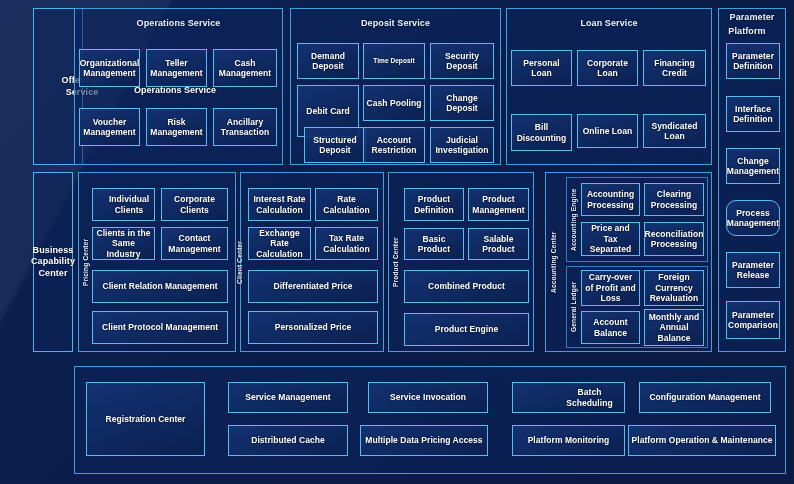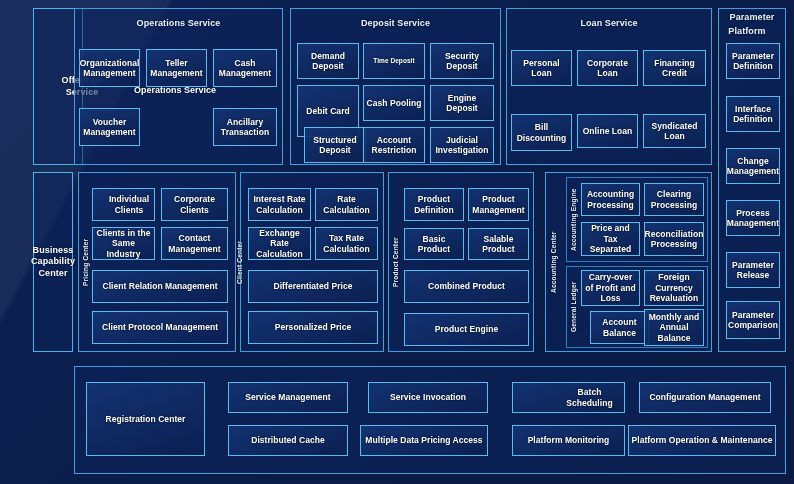--- a/index.html
+++ b/index.html
@@ -108,32 +108,33 @@
 
   <div class="abs group" style="left:74px; top:8px; width:209px; height:157px;"></div>
   <div class="grouptitle" style="left:74px; top:18px; width:209px;">Operations Service</div>
   <div class="floatlabel" style="left:134px; top:85px;">Operations Service</div>
 
   <div class="abs cell" style="left:79px; top:49px; width:61px; height:38px;">Organizational Management</div>
   <div class="abs cell" style="left:146px; top:49px; width:61px; height:38px;">Teller Management</div>
   <div class="abs cell" style="left:213px; top:49px; width:64px; height:38px;">Cash Management</div>
 
   <div class="abs cell" style="left:79px; top:108px; width:61px; height:38px;">Voucher Management</div>
+  <div class="abs cell" style="left:146px; top:108px; width:61px; height:38px;">Risk Management</div>
   <div class="abs cell" style="left:213px; top:108px; width:64px; height:38px;">Ancillary Transaction</div>
 
   <div class="abs group" style="left:290px; top:8px; width:211px; height:157px;"></div>
   <div class="grouptitle" style="left:290px; top:18px; width:211px;">Deposit Service</div>
 
   <div class="abs cell" style="left:297px; top:43px; width:62px; height:36px;">Demand Deposit</div>
   <div class="abs cell tiny" style="left:363px; top:43px; width:62px; height:36px;">Time Deposit</div>
   <div class="abs cell" style="left:430px; top:43px; width:64px; height:36px;">Security Deposit</div>
 
   <div class="abs cell" style="left:297px; top:85px; width:62px; height:52px;">Debit Card</div>
   <div class="abs cell" style="left:363px; top:85px; width:62px; height:36px;">Cash Pooling</div>
-  <div class="abs cell" style="left:430px; top:85px; width:64px; height:36px;">Engine Deposit</div>
+  <div class="abs cell" style="left:430px; top:85px; width:64px; height:36px;">Change Deposit</div>
 
   <div class="abs cell" style="left:297px; top:127px; width:62px; height:36px;margin-left:7px;">Structured Deposit</div>
   <div class="abs cell" style="left:363px; top:127px; width:62px; height:36px;">Account Restriction</div>
   <div class="abs cell" style="left:430px; top:127px; width:64px; height:36px;">Judicial Investigation</div>
 
   <div class="abs group" style="left:506px; top:8px; width:206px; height:157px;"></div>
   <div class="grouptitle" style="left:506px; top:18px; width:206px;">Loan Service</div>
 
   <div class="abs cell" style="left:511px; top:50px; width:61px; height:36px;">Personal Loan</div>
   <div class="abs cell" style="left:577px; top:50px; width:61px; height:36px;">Corporate Loan</div>
@@ -182,21 +183,21 @@
   <div class="abs cell" style="left:581px; top:183px; width:59px; height:33px;">Accounting Processing</div>
   <div class="abs cell" style="left:644px; top:183px; width:60px; height:33px;">Clearing Processing</div>
   <div class="abs cell" style="left:581px; top:222px; width:59px; height:34px;">Price and Tax Separated</div>
   <div class="abs cell" style="left:644px; top:222px; width:60px; height:34px;">Reconciliation Processing</div>
 
   <div class="abs subgroup" style="left:566px; top:266px; width:142px; height:82px;"></div>
   <div class="vlabel" style="left:567px; top:271px; width:12px; height:72px;">General Ledger</div>
 
   <div class="abs cell" style="left:581px; top:270px; width:59px; height:36px;">Carry-over of Profit and Loss</div>
   <div class="abs cell" style="left:644px; top:270px; width:60px; height:36px;">Foreign Currency Revaluation</div>
-  <div class="abs cell" style="left:581px; top:311px; width:59px; height:33px;margin-left:9px;">Account Balance</div>
+  <div class="abs cell" style="left:581px; top:311px; width:59px; height:33px;">Account Balance</div>
   <div class="abs cell" style="left:644px; top:309px; width:60px; height:37px;">Monthly and Annual Balance</div>
 
   <div class="abs group" style="left:74px; top:366px; width:712px; height:108px;"></div>
 
   <div class="abs cell" style="left:86px; top:382px; width:119px; height:74px;">Registration Center</div>
 
   <div class="abs cell" style="left:228px; top:382px; width:120px; height:31px;">Service Management</div>
   <div class="abs cell" style="left:228px; top:425px; width:120px; height:31px;">Distributed Cache</div>
 
   <div class="abs cell" style="left:368px; top:382px; width:120px; height:31px;">Service Invocation</div>
@@ -208,17 +209,17 @@
   <div class="abs cell" style="left:639px; top:382px; width:132px; height:31px;">Configuration Management</div>
   <div class="abs cell" style="left:628px; top:425px; width:148px; height:31px;">Platform Operation &amp; Maintenance</div>
 
   <div class="abs group" style="left:718px; top:8px; width:68px; height:344px;"></div>
   <div class="grouptitle" style="left:718px; top:12px; width:68px;">Parameter</div>
   <div class="grouptitle" style="left:718px; top:26px; width:58px;">Platform</div>
 
   <div class="abs cell" style="left:726px; top:43px; width:54px; height:36px;">Parameter Definition</div>
   <div class="abs cell" style="left:726px; top:96px; width:54px; height:36px;">Interface Definition</div>
   <div class="abs cell" style="left:726px; top:148px; width:54px; height:36px;">Change Management</div>
-  <div class="abs cell" style="left:726px; top:200px; width:54px; height:36px;">Process Management</div>
+  <div class="abs cell" style="left:726px; top:200px; width:54px; height:36px;border-radius:10px;">Process Management</div>
   <div class="abs cell" style="left:726px; top:252px; width:54px; height:36px;">Parameter Release</div>
   <div class="abs cell" style="left:726px; top:301px; width:54px; height:38px;">Parameter Comparison</div>
 
 </div>
 
 </body></html>

